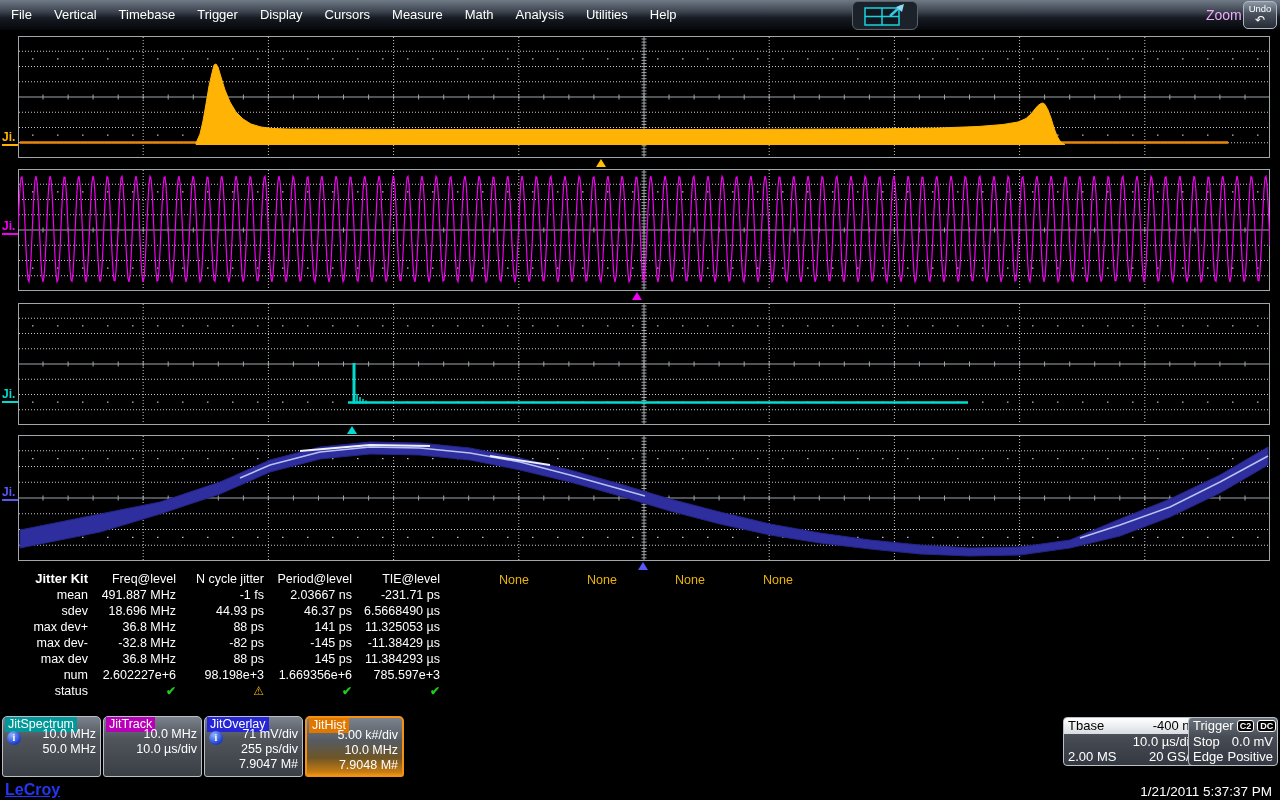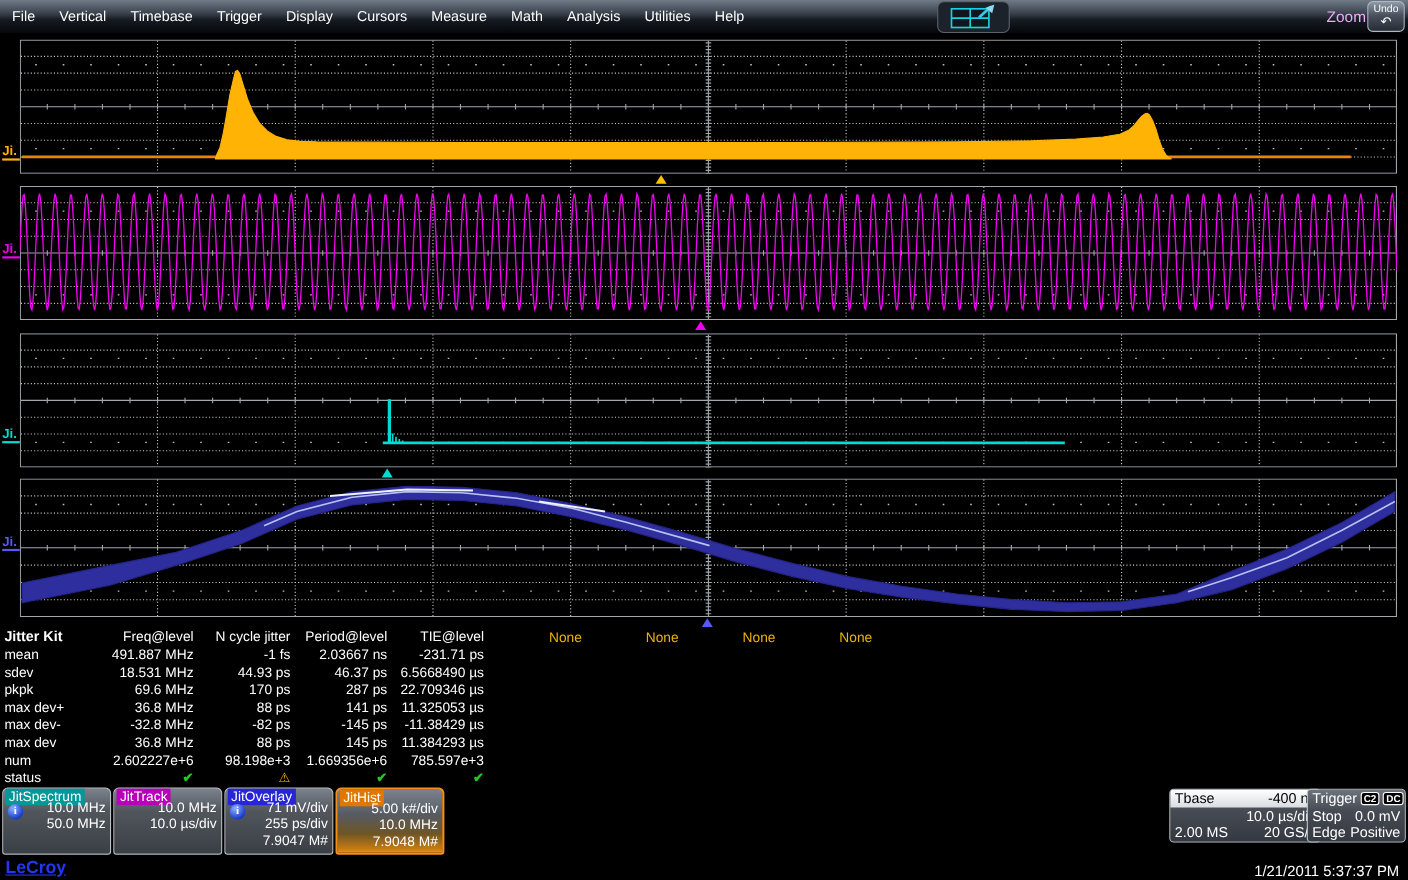--- a/index.html
+++ b/index.html
@@ -19,21 +19,21 @@
   .undobtn .i{font-size:12px;line-height:12px;}
   
   .panel{position:absolute;left:18px;width:1252px;}
   .panel svg{display:block;}
   .trlabel{position:absolute;left:2px;width:16px;font-size:12px;font-weight:bold;line-height:13px;
            border-bottom:2px solid;text-align:left;}
   .tri{position:absolute;width:0;height:0;border-left:5px solid transparent;border-right:5px solid transparent;}
   
   .mtable{position:absolute;left:4px;top:571px;}
   .mrow{display:flex;height:16px;line-height:16px;font-size:12.5px;color:#fff;white-space:nowrap;}
-  .mlabel{width:84px;text-align:left;}
+  .mlabel{width:84px;text-align:right;}
   .mcell{width:88px;text-align:right;}
   .mhdr .mlabel{font-weight:bold;font-size:13px;}
   .nonehdr{position:absolute;top:573px;transform:translateX(-50%);color:#eab308;font-size:12.5px;}
   .ok{color:#21cb21;font-size:12px;font-weight:bold;}
   .warn{color:#ffbe00;font-size:12px;}
   
   .dbox{position:absolute;top:716px;width:99px;height:61px;box-sizing:border-box;
         background:linear-gradient(#7b828c,#51565d 35%,#3a3f46);
         border:1px solid #b9bfc7;border-radius:5px 5px 3px 3px;}
   .dbox.sel{border:2px solid #f59016;
@@ -231,31 +231,24 @@
       </div>
       <div class="mrow">
         <div class="mlabel">mean</div>
         <div class="mcell">491.887 MHz</div>
         <div class="mcell">-1 fs</div>
         <div class="mcell">2.03667 ns</div>
         <div class="mcell">-231.71 ps</div>
       </div>
       <div class="mrow">
         <div class="mlabel">sdev</div>
-        <div class="mcell">18.531 MHz</div>
+        <div class="mcell">18.696 MHz</div>
         <div class="mcell">44.93 ps</div>
         <div class="mcell">46.37 ps</div>
         <div class="mcell">6.5668490 µs</div>
-      </div>
-      <div class="mrow">
-        <div class="mlabel">pkpk</div>
-        <div class="mcell">69.6 MHz</div>
-        <div class="mcell">170 ps</div>
-        <div class="mcell">287 ps</div>
-        <div class="mcell">22.709346 µs</div>
       </div>
       <div class="mrow">
         <div class="mlabel">max dev+</div>
         <div class="mcell">36.8 MHz</div>
         <div class="mcell">88 ps</div>
         <div class="mcell">141 ps</div>
         <div class="mcell">11.325053 µs</div>
       </div>
       <div class="mrow">
         <div class="mlabel">max dev-</div>

